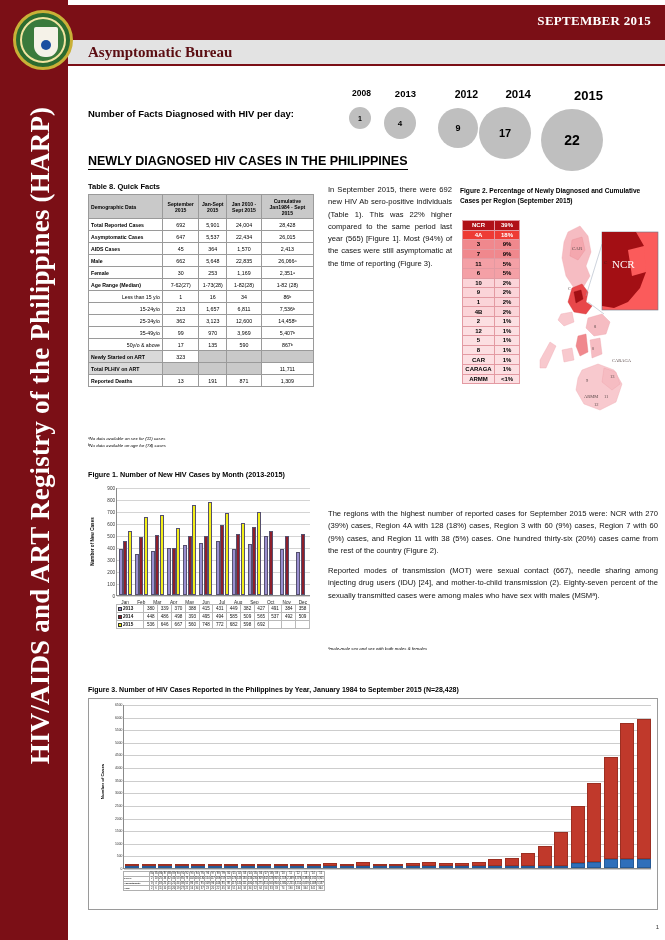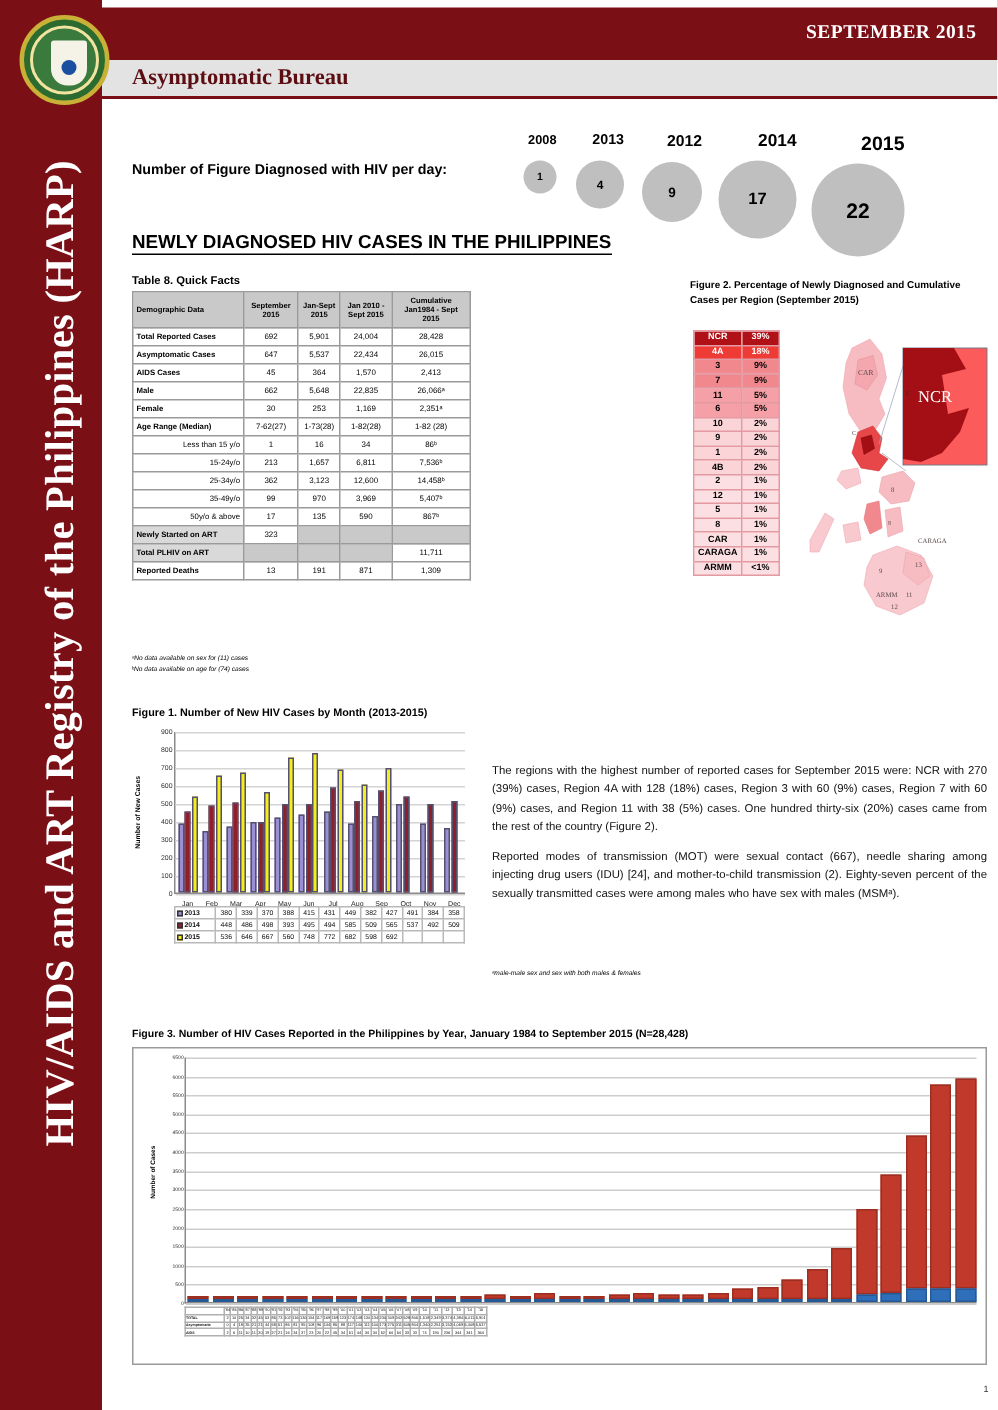--- a/index.html
+++ b/index.html
@@ -221,31 +221,31 @@
   <div id="doh-date">SEPTEMBER 2015</div>
 </div>
 <div id="subhead">
   <div id="eb-title">Asymptomatic Bureau</div>
 </div>
 <div id="seal">
   <div class="ring"></div>
   <div class="shield"></div>
 </div>
 
-<div id="perday-label">Number of Figure Diagnosed with HIV per day:</div>
+<div id="perday-label">Number of Facts Diagnosed with HIV per day:</div>
 <div id="perday-bubbles">
     <div class="yearcol" style="left: 349px; top: 88px; width: 22px;">
       <div class="yr" style="font-size: 8.5px;">2008</div>
       <div class="bubble" style="width: 22px; height: 22px; font-size: 7px; margin-top: 9.2px;">1</div>
     </div>
     <div class="yearcol" style="left: 384px; top: 88px; width: 32px;">
       <div class="yr" style="font-size: 9.5px;">2013</div>
       <div class="bubble" style="width: 32px; height: 32px; font-size: 8px; margin-top: 8.4px;">4</div>
     </div>
-    <div class="yearcol" style="left: 428px; top: 88px; width: 40px;">
+    <div class="yearcol" style="left: 438px; top: 88px; width: 40px;">
       <div class="yr" style="font-size: 10.5px;">2012</div>
       <div class="bubble" style="width: 40px; height: 40px; font-size: 9px; margin-top: 7.76px;">9</div>
     </div>
     <div class="yearcol" style="left: 479px; top: 88px; width: 52px;">
       <div class="yr" style="font-size: 11.5px;">2014</div>
       <div class="bubble" style="width: 52px; height: 52px; font-size: 11px; margin-top: 6.8px;">17</div>
     </div>
     <div class="yearcol" style="left: 541px; top: 88px; width: 62px;">
       <div class="yr" style="font-size: 13px;">2015</div>
       <div class="bubble" style="width: 62px; height: 62px; font-size: 14px; margin-top: 6px;">22</div>
@@ -365,20 +365,21 @@
         <td class="num">1,309</td>
       </tr>
     </tbody>
 </table>
 <div id="t1-notes">
     <div>ᵃNo data available on sex for (11) cases</div>
     <div>ᵇNo data available on age for (74) cases</div>
   </div>
 
 <div id="bodytext">
+    <p>In September 2015, there were 692 new HIV Ab sero-positive individuals (Table 1). This was 22% higher compared to the same period last year (565) [Figure 1]. Most (94%) of the cases were still asymptomatic at the time of reporting (Figure 3).</p>
   </div>
 <div id="bodytext2">
     <p>The regions with the highest number of reported cases for September 2015 were: NCR with 270 (39%) cases, Region 4A with 128 (18%) cases, Region 3 with 60 (9%) cases, Region 7 with 60 (9%) cases, and Region 11 with 38 (5%) cases. One hundred thirty-six (20%) cases came from the rest of the  country (Figure 2).</p>
     <p>Reported modes of transmission (MOT) were sexual contact (667), needle sharing among injecting drug users (IDU) [24], and mother-to-child transmission (2). Eighty-seven percent of the sexually transmitted cases were among males who have sex with males (MSMᵃ).</p>
   </div>
 <div id="mot-note">ᵃmale-male sex and sex with both males &amp; females</div>
 
 <div id="f2-cap">Figure 2. Percentage of Newly Diagnosed and Cumulative Cases per Region (September 2015)</div>
 <table id="f2-table">
     <tbody>

